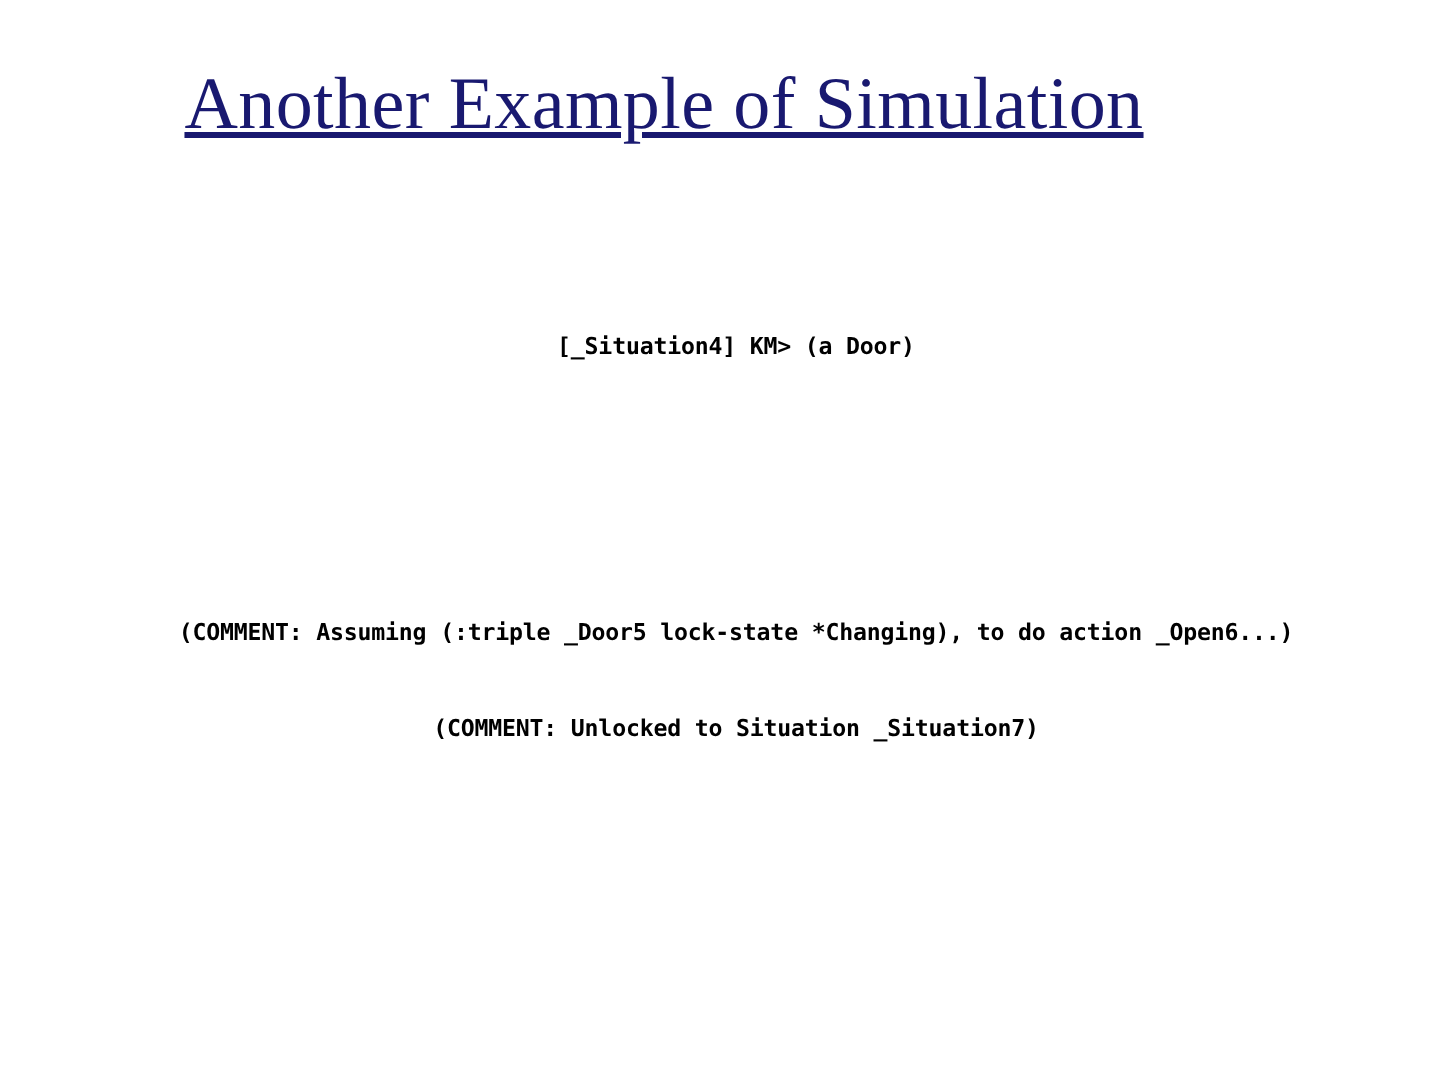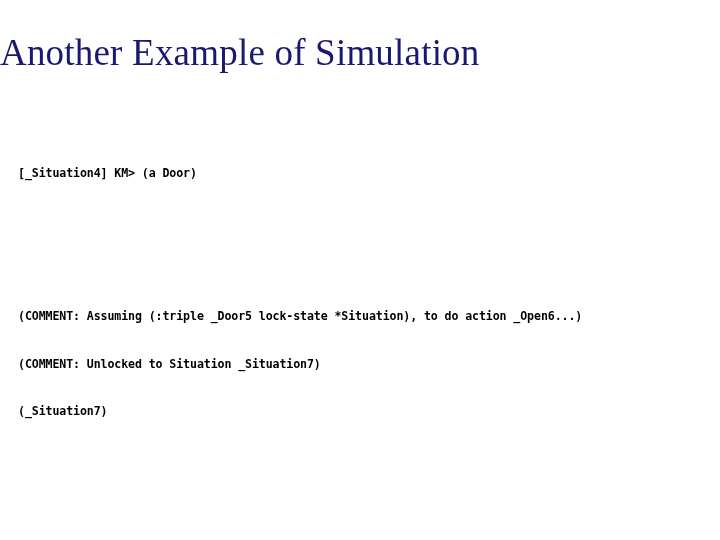--- a/index.html
+++ b/index.html
@@ -19,28 +19,29 @@
     width: 720px;
     height: 540px;
     background: #ffffff;
     box-sizing: border-box;
   }
   .slide-title {
     position: absolute;
     left: 0;
     top: 31px;
     width: 664px;
-    text-align: left;
+    text-align: center;
     font-family: "Liberation Serif", "DejaVu Serif", serif;
     font-size: 37px;
     line-height: 44px;
     font-weight: 400;
     color: #191970;
     letter-spacing: 0.2px;
     white-space: nowrap;
+    text-decoration: underline;
   }
   .transcript {
     position: absolute;
     left: 18px;
     top: 103px;
     width: 700px;
     font-family: "DejaVu Sans Mono", "Liberation Mono", monospace;
     font-size: 11.6px;
     line-height: 15.85px;
     font-weight: bold;
@@ -52,38 +53,38 @@
     margin: 0;
     padding: 0;
   }
   .block + .block {
     margin-top: 15.85px;
   }
   .line {
     display: block;
     white-space: pre;
     min-height: 15.85px;
+    text-align: center;
   }
 </style>
 </head>
 <body>
 
 <div class="slide">
 
   <div class="slide-title">Another Example of Simulation</div>
 
   <div class="transcript">
     <div class="block">
       <span class="line">[_Situation4] KM&gt; (a Door)</span>
     </div>
 
     <div class="block">
-      <span class="line">(COMMENT: Assuming (:triple _Door5 lock-state *Situation), to do action _Open6...)</span>
+      <span class="line">(COMMENT: Assuming (:triple _Door5 lock-state *Changing), to do action _Open6...)</span>
       <span class="line">(COMMENT: Unlocked to Situation _Situation7)</span>
-      <span class="line">(_Situation7)</span>
     </div>
 
     
 
     
 
     
 
     
   </div>

